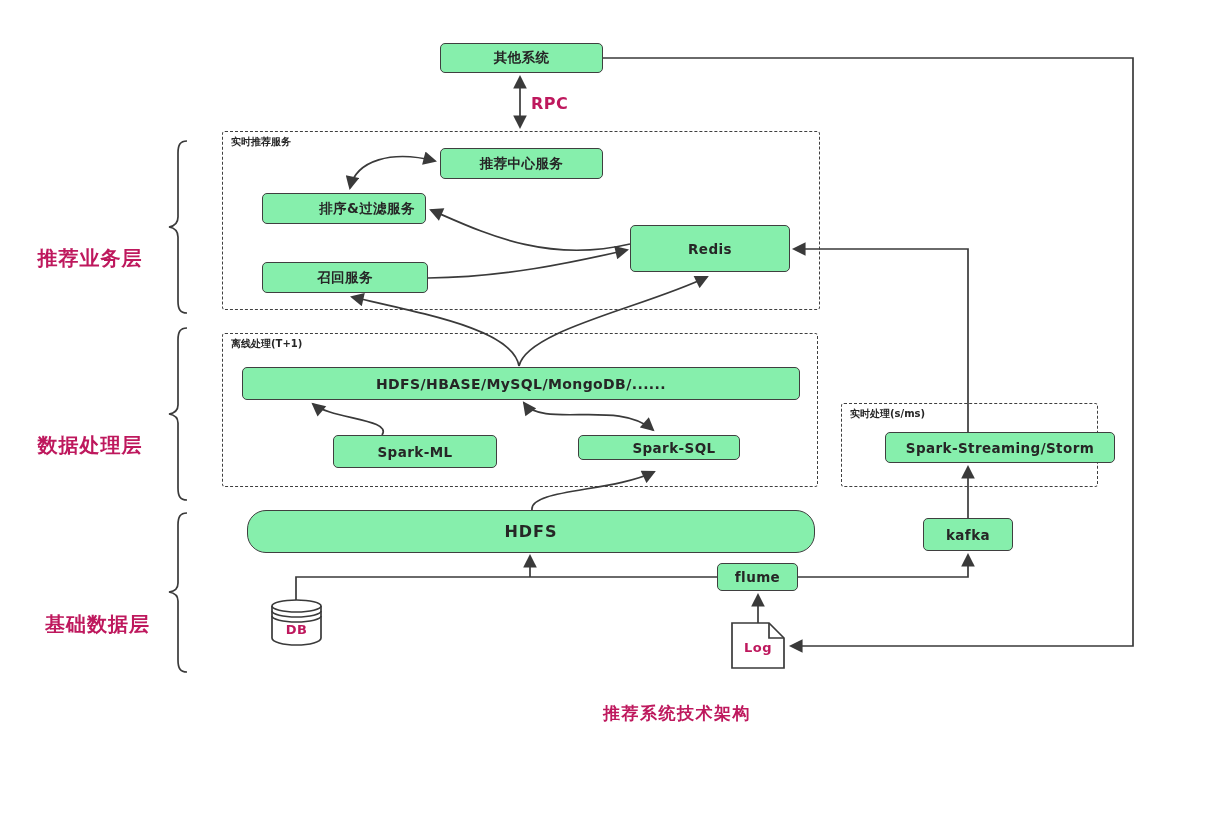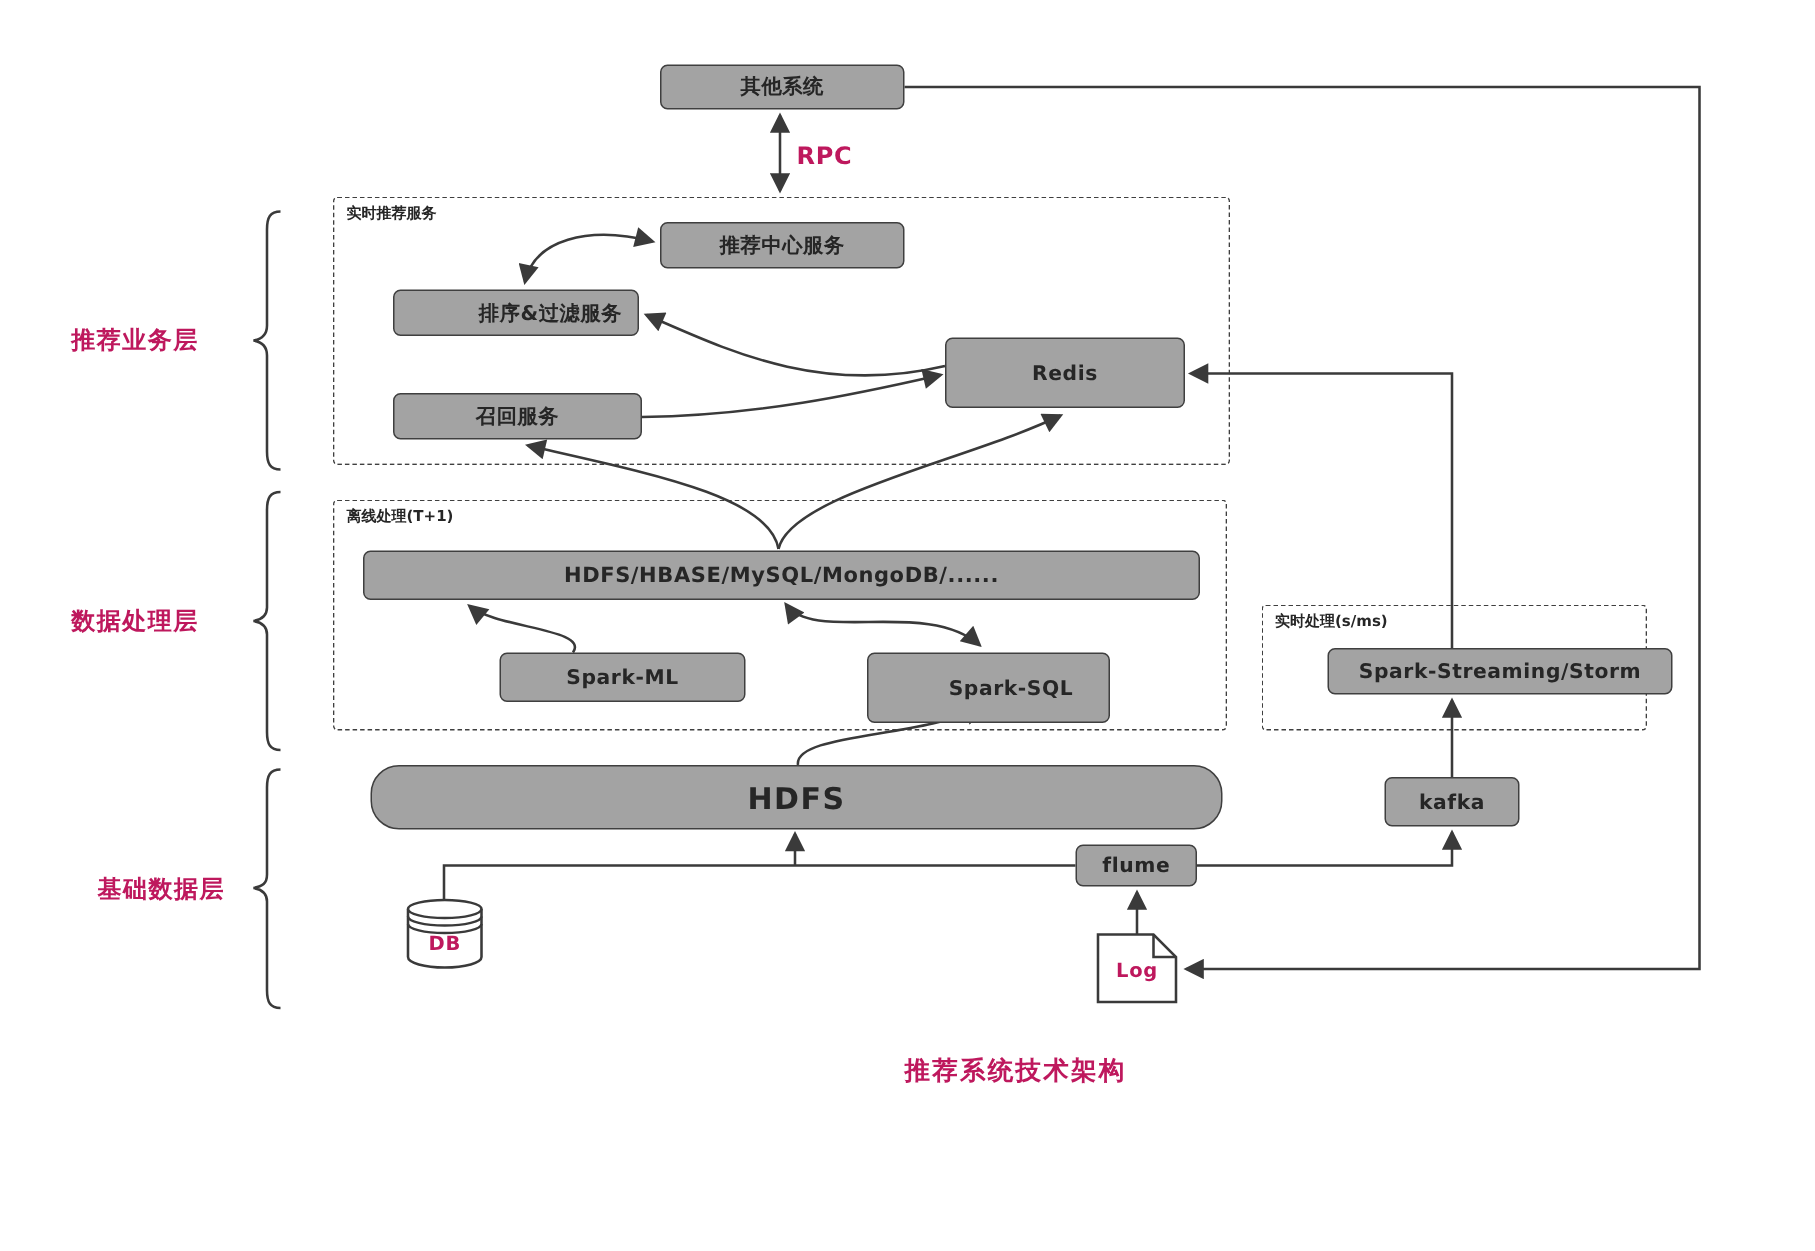--- a/index.html
+++ b/index.html
@@ -10,31 +10,31 @@
   .layer-svg{position:absolute;left:0;top:0;z-index:1;}
   .group{
     position:absolute;border:1.7px dashed #3f3f3f;border-radius:3px;
     background:transparent;z-index:0;box-sizing:border-box;
   }
   .group-label{
     position:absolute;top:3px;left:8px;font-weight:bold;font-size:10px;
     white-space:nowrap;color:#262626;
   }
   .node{
-    position:absolute;border:1.6px solid #3f3f3f;border-radius:5px;background:#a3a3a3;
+    position:absolute;border:1.6px solid #3f3f3f;border-radius:5px;background:#86efac;
     display:flex;align-items:center;justify-content:center;z-index:2;
     font-weight:bold;font-size:13.5px;box-sizing:border-box;white-space:nowrap;
     letter-spacing:.4px;
   }
-  .node.big{font-size:20px;letter-spacing:1px;border-radius:19px;}
+  .node.big{font-size:16px;letter-spacing:1px;border-radius:19px;}
   .node.wide{font-size:14px;}
   .float-label{
     position:absolute;font-weight:bold;z-index:3;white-space:nowrap;color:#be185d;
   }
-  .layer-label{font-size:16px;letter-spacing:1px;}
+  .layer-label{font-size:20px;letter-spacing:1px;margin-top:28px;}
   .rpc-label{font-size:16px;letter-spacing:.5px;}
   .shape-label{z-index:3;font-size:13px;letter-spacing:.5px;}
   .title-label{font-size:17px;letter-spacing:1.5px;}
 </style>
 </head>
 <body>
 
 <div class="canvas">
 
   <div class="group" style="left:222px;top:131px;width:598px;height:179px;">
@@ -106,21 +106,21 @@
     </g>
   </svg>
 
   <div class="node" style="left:440px;top:43px;width:163px;height:30px;">其他系统</div>
   <div class="node" style="left:440px;top:148px;width:163px;height:31px;">推荐中心服务</div>
   <div class="node" style="left:262px;top:193px;width:164px;height:31px;padding-left:46px;">排序&amp;过滤服务</div>
   <div class="node" style="left:262px;top:262px;width:166px;height:31px;">召回服务</div>
   <div class="node" style="left:630px;top:225px;width:160px;height:47px;">Redis</div>
   <div class="node wide" style="left:242px;top:367px;width:558px;height:33px;">HDFS/HBASE/MySQL/MongoDB/......</div>
   <div class="node" style="left:333px;top:435px;width:164px;height:33px;">Spark-ML</div>
-  <div class="node" style="left:578px;top:435px;width:162px;height:47px;padding-left:30px;">Spark-SQL</div>
+  <div class="node" style="left:578px;top:435px;width:162px;height:25px;padding-left:30px;">Spark-SQL</div>
   <div class="node" style="left:853px;top:432px;width:230px;height:31px;margin-left:32px;">Spark-Streaming/Storm</div>
   <div class="node big" style="left:247px;top:510px;width:568px;height:43px;">HDFS</div>
   <div class="node" style="left:923px;top:518px;width:90px;height:33px;">kafka</div>
   <div class="node" style="left:717px;top:563px;width:81px;height:28px;">flume</div>
 
   <div class="float-label shape-label" style="left:272px;top:622px;width:49px;text-align:center;">DB</div>
   <div class="float-label shape-label" style="left:732px;top:640px;width:52px;text-align:center;">Log</div>
 
   <div class="float-label rpc-label" style="left:531px;top:94px;">RPC</div>
 

